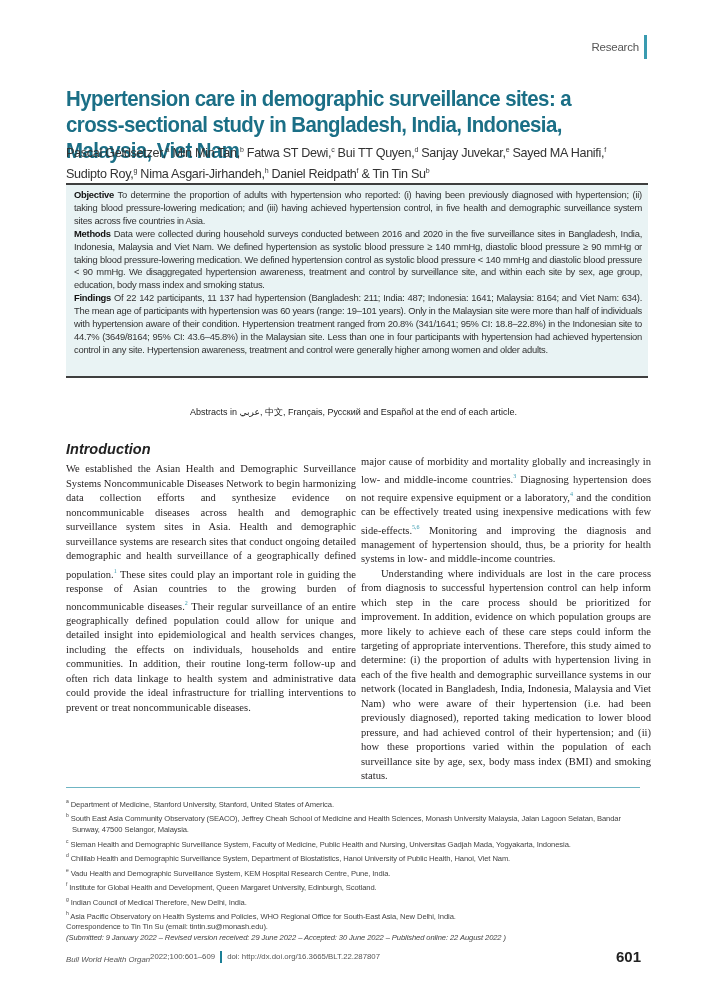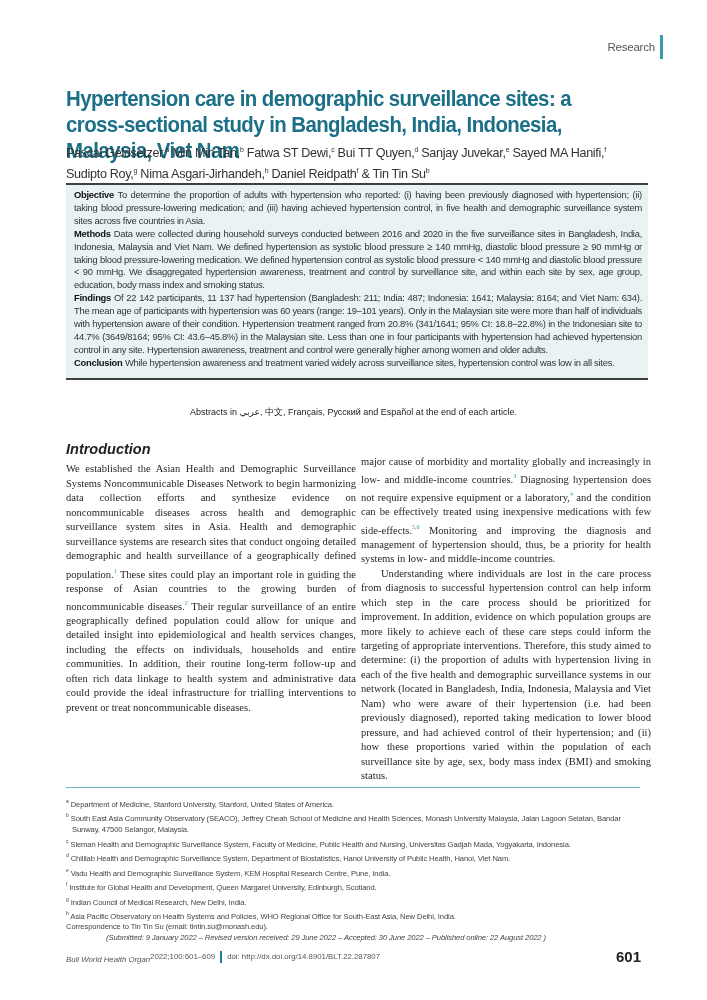--- a/index.html
+++ b/index.html
@@ -1,30 +1,30 @@
 <!DOCTYPE html>
 <html><head>
 <meta charset="utf-8">
 <style>
   html, body { margin: 0; padding: 0; background: #ffffff; }
   body { width: 707px; height: 1000px; position: relative; overflow: hidden; color: #231f20; }
   .sans { font-family: "Liberation Sans", "DejaVu Sans", sans-serif; }
   .serif { font-family: "Liberation Serif", "DejaVu Serif", serif; }
 
-  .section-tag { position: absolute; top: 35px; right: 44px; display: flex; align-items: center; }
+  .section-tag { position: absolute; top: 35px; right: 60px; display: flex; align-items: center; }
   .section-tag span { font-size: 11.5px; color: #555; letter-spacing: -0.2px; }
   .section-tag .bar { width: 3px; height: 24px; background: #3a9bb0; margin-left: 5px; }
 
   .title { position: absolute; left: 66px; top: 86px; width: 580px; margin: 0;
            font-size: 21.5px; line-height: 26px; font-weight: bold; color: #1b6f86; letter-spacing: -0.6px; transform: scaleX(0.95); transform-origin: left; }
   .authors { position: absolute; left: 66px; top: 141px; width: 580px; margin: 0;
              font-size: 12.6px; line-height: 17px; color: #333; letter-spacing: -0.3px; }
   .authors sup { font-size: 7px; }
 
-  .abstract { position: absolute; left: 66px; top: 183px; width: 574px; padding: 4px 0 8px 8px;
+  .abstract { position: absolute; left: 66px; top: 183px; width: 574px; padding: 4px 0 19px 8px;
               background: #e9f3f4; border-top: 2px solid #3f3f3f; border-bottom: 2px solid #3f3f3f;
               font-size: 9.4px; line-height: 12.9px; color: #333; letter-spacing: -0.25px; }
   .abstract p { margin: 0; text-align: justify; padding-right: 6px; }
   .abstract b { color: #111; }
 
   .langs { position: absolute; top: 406px; left: 0; width: 707px; text-align: center;
            font-size: 9px; font-weight: normal; color: #222; }
 
   .col { position: absolute; top: 442px; width: 290px; font-size: 10.55px; line-height: 14.45px; color: #231f20; }
   .col.left { left: 66px; }
@@ -33,21 +33,21 @@
   .col p { margin: 0; text-align: justify; }
   .col p.indent { text-indent: 20px; }
   .col sup { font-size: 6px; color: #3a9bb0; }
 
   .rule { position: absolute; left: 66px; top: 787px; width: 574px; height: 1px; background: #6fb5c3; }
 
   .affils { position: absolute; left: 66px; top: 796px; width: 574px; font-size: 7.6px; line-height: 10.9px; color: #444; letter-spacing: -0.1px; }
   .affils div { margin: 0; }
   .affils .aff { padding-left: 6px; text-indent: -6px; }
   .affils sup { font-size: 5px; }
-  .affils .subm { font-style: italic; margin-left: 40px; }
+  .affils .subm { font-style: italic; }
 
   .footer { position: absolute; left: 66px; top: 948px; width: 575px; display: flex; align-items: center; font-size: 7.8px; color: #555; }
   .footer .journal { font-style: italic; margin-top: 6px; }
   .footer .vbar { width: 2px; height: 12px; background: #1b7f96; margin: 0 5px; }
   .footer .page { margin-left: auto; font-weight: bold; font-size: 15px; color: #222; }
 </style>
 </head>
 <body>
 
 <div class="section-tag sans">
@@ -58,21 +58,20 @@
 <h1 class="title sans">Hypertension care in demographic surveillance sites: a cross-sectional study in Bangladesh, India, Indonesia, Malaysia, Viet Nam</h1>
 
 <p class="authors sans">
   <span><span>Pascal Geldsetzer,</span><sup>a</sup></span><span><span> Min Min Tan,</span><sup>b</sup></span><span><span> Fatwa ST Dewi,</span><sup>c</sup></span><span><span> Bui TT Quyen,</span><sup>d</sup></span><span><span> Sanjay Juvekar,</span><sup>e</sup></span><span><span> Sayed MA Hanifi,</span><sup>f</sup></span><br><span><span> Sudipto Roy,</span><sup>g</sup></span><span><span> Nima Asgari-Jirhandeh,</span><sup>h</sup></span><span><span> Daniel Reidpath</span><sup>f</sup></span><span><span> &amp; Tin Tin Su</span><sup>b</sup></span>
 </p>
 
 <div class="abstract sans">
   <p><b>Objective</b><span> To determine the proportion of adults with hypertension who reported: (i) having been previously diagnosed with hypertension; (ii) taking blood pressure-lowering medication; and (iii) having achieved hypertension control, in five health and demographic surveillance system sites across five countries in Asia.</span></p>
   <p><b>Methods</b><span> Data were collected during household surveys conducted between 2016 and 2020 in the five surveillance sites in Bangladesh, India, Indonesia, Malaysia and Viet Nam. We defined hypertension as systolic blood pressure ≥ 140 mmHg, diastolic blood pressure ≥ 90 mmHg or taking blood pressure-lowering medication. We defined hypertension control as systolic blood pressure &lt; 140 mmHg and diastolic blood pressure &lt; 90 mmHg. We disaggregated hypertension awareness, treatment and control by surveillance site, and within each site by sex, age group, education, body mass index and smoking status.</span></p>
   <p><b>Findings</b><span> Of 22 142 participants, 11 137 had hypertension (Bangladesh: 211; India: 487; Indonesia: 1641; Malaysia: 8164; and Viet Nam: 634). The mean age of participants with hypertension was 60 years (range: 19–101 years). Only in the Malaysian site were more than half of individuals with hypertension aware of their condition. Hypertension treatment ranged from 20.8% (341/1641; 95% CI: 18.8–22.8%) in the Indonesian site to 44.7% (3649/8164; 95% CI: 43.6–45.8%) in the Malaysian site. Less than one in four participants with hypertension had achieved hypertension control in any site. Hypertension awareness, treatment and control were generally higher among women and older adults.</span></p>
-  <p><b>Conclusion</b><span> While hypertension awareness and treatment varied widely across surveillance sites, hypertension control was low in all sites.</span></p>
 </div>
 
 <div class="langs sans">Abstracts in عربي, 中文, Français, Русский and Español at the end of each article.</div>
 
 <div class="col left serif">
   <h2>Introduction</h2>
   <p><span>We established the Asian Health and Demographic Surveillance Systems Noncommunicable Diseases Network to begin harmonizing data collection efforts and synthesize evidence on noncommunicable diseases across health and demographic surveillance system sites in Asia. Health and demographic surveillance systems are research sites that conduct ongoing detailed demographic and health surveillance of a geographically defined population.</span><sup>1</sup><span> These sites could play an important role in guiding the response of Asian countries to the growing burden of noncommunicable diseases.</span><sup>2</sup><span> Their regular surveillance of an entire geographically defined population could allow for unique and detailed insight into epidemiological and health services changes, including the effects on individuals, households and entire communities. In addition, their routine long-term follow-up and often rich data linkage to health system and administrative data could provide the ideal infrastructure for trialling interventions to prevent or treat noncommunicable diseases.</span></p>
 </div>
 
 <div class="col right serif">
@@ -82,25 +81,25 @@
 
 <div class="rule"></div>
 
 <div class="affils sans">
   <div class="aff"><sup>a</sup><span> Department of Medicine, Stanford University, Stanford, United States of America.</span></div>
   <div class="aff"><sup>b</sup><span> South East Asia Community Observatory (SEACO), Jeffrey Cheah School of Medicine and Health Sciences, Monash University Malaysia, Jalan Lagoon Selatan, Bandar Sunway, 47500 Selangor, Malaysia.</span></div>
   <div class="aff"><sup>c</sup><span> Sleman Health and Demographic Surveillance System, Faculty of Medicine, Public Health and Nursing, Universitas Gadjah Mada, Yogyakarta, Indonesia.</span></div>
   <div class="aff"><sup>d</sup><span> Chililab Health and Demographic Surveillance System, Department of Biostatistics, Hanoi University of Public Health, Hanoi, Viet Nam.</span></div>
   <div class="aff"><sup>e</sup><span> Vadu Health and Demographic Surveillance System, KEM Hospital Research Centre, Pune, India.</span></div>
   <div class="aff"><sup>f</sup><span> Institute for Global Health and Development, Queen Margaret University, Edinburgh, Scotland.</span></div>
-  <div class="aff"><sup>g</sup><span> Indian Council of Medical Research, New Delhi, India.</span></div>
+  <div class="aff"><sup>g</sup><span> Indian Council of Medical Therefore, New Delhi, India.</span></div>
   <div class="aff"><sup>h</sup><span> Asia Pacific Observatory on Health Systems and Policies, WHO Regional Office for South-East Asia, New Delhi, India.</span></div>
   <div>Correspondence to Tin Tin Su (email: tintin.su@monash.edu).</div>
   <div class="subm">(Submitted: 9 January 2022 – Revised version received: 29 June 2022 – Accepted: 30 June 2022 – Published online: 22 August 2022 )</div>
 </div>
 
 <div class="footer sans">
   <span class="journal">Bull World Health Organ</span>
   <span> 2022;100:601–609</span>
   <span class="vbar"></span>
-  <span>doi: http://dx.doi.org/14.8901/BLT.22.287807</span>
+  <span>doi: http://dx.doi.org/16.3665/BLT.22.287807</span>
   <span class="page">601</span>
 </div>
 
 </body></html>

